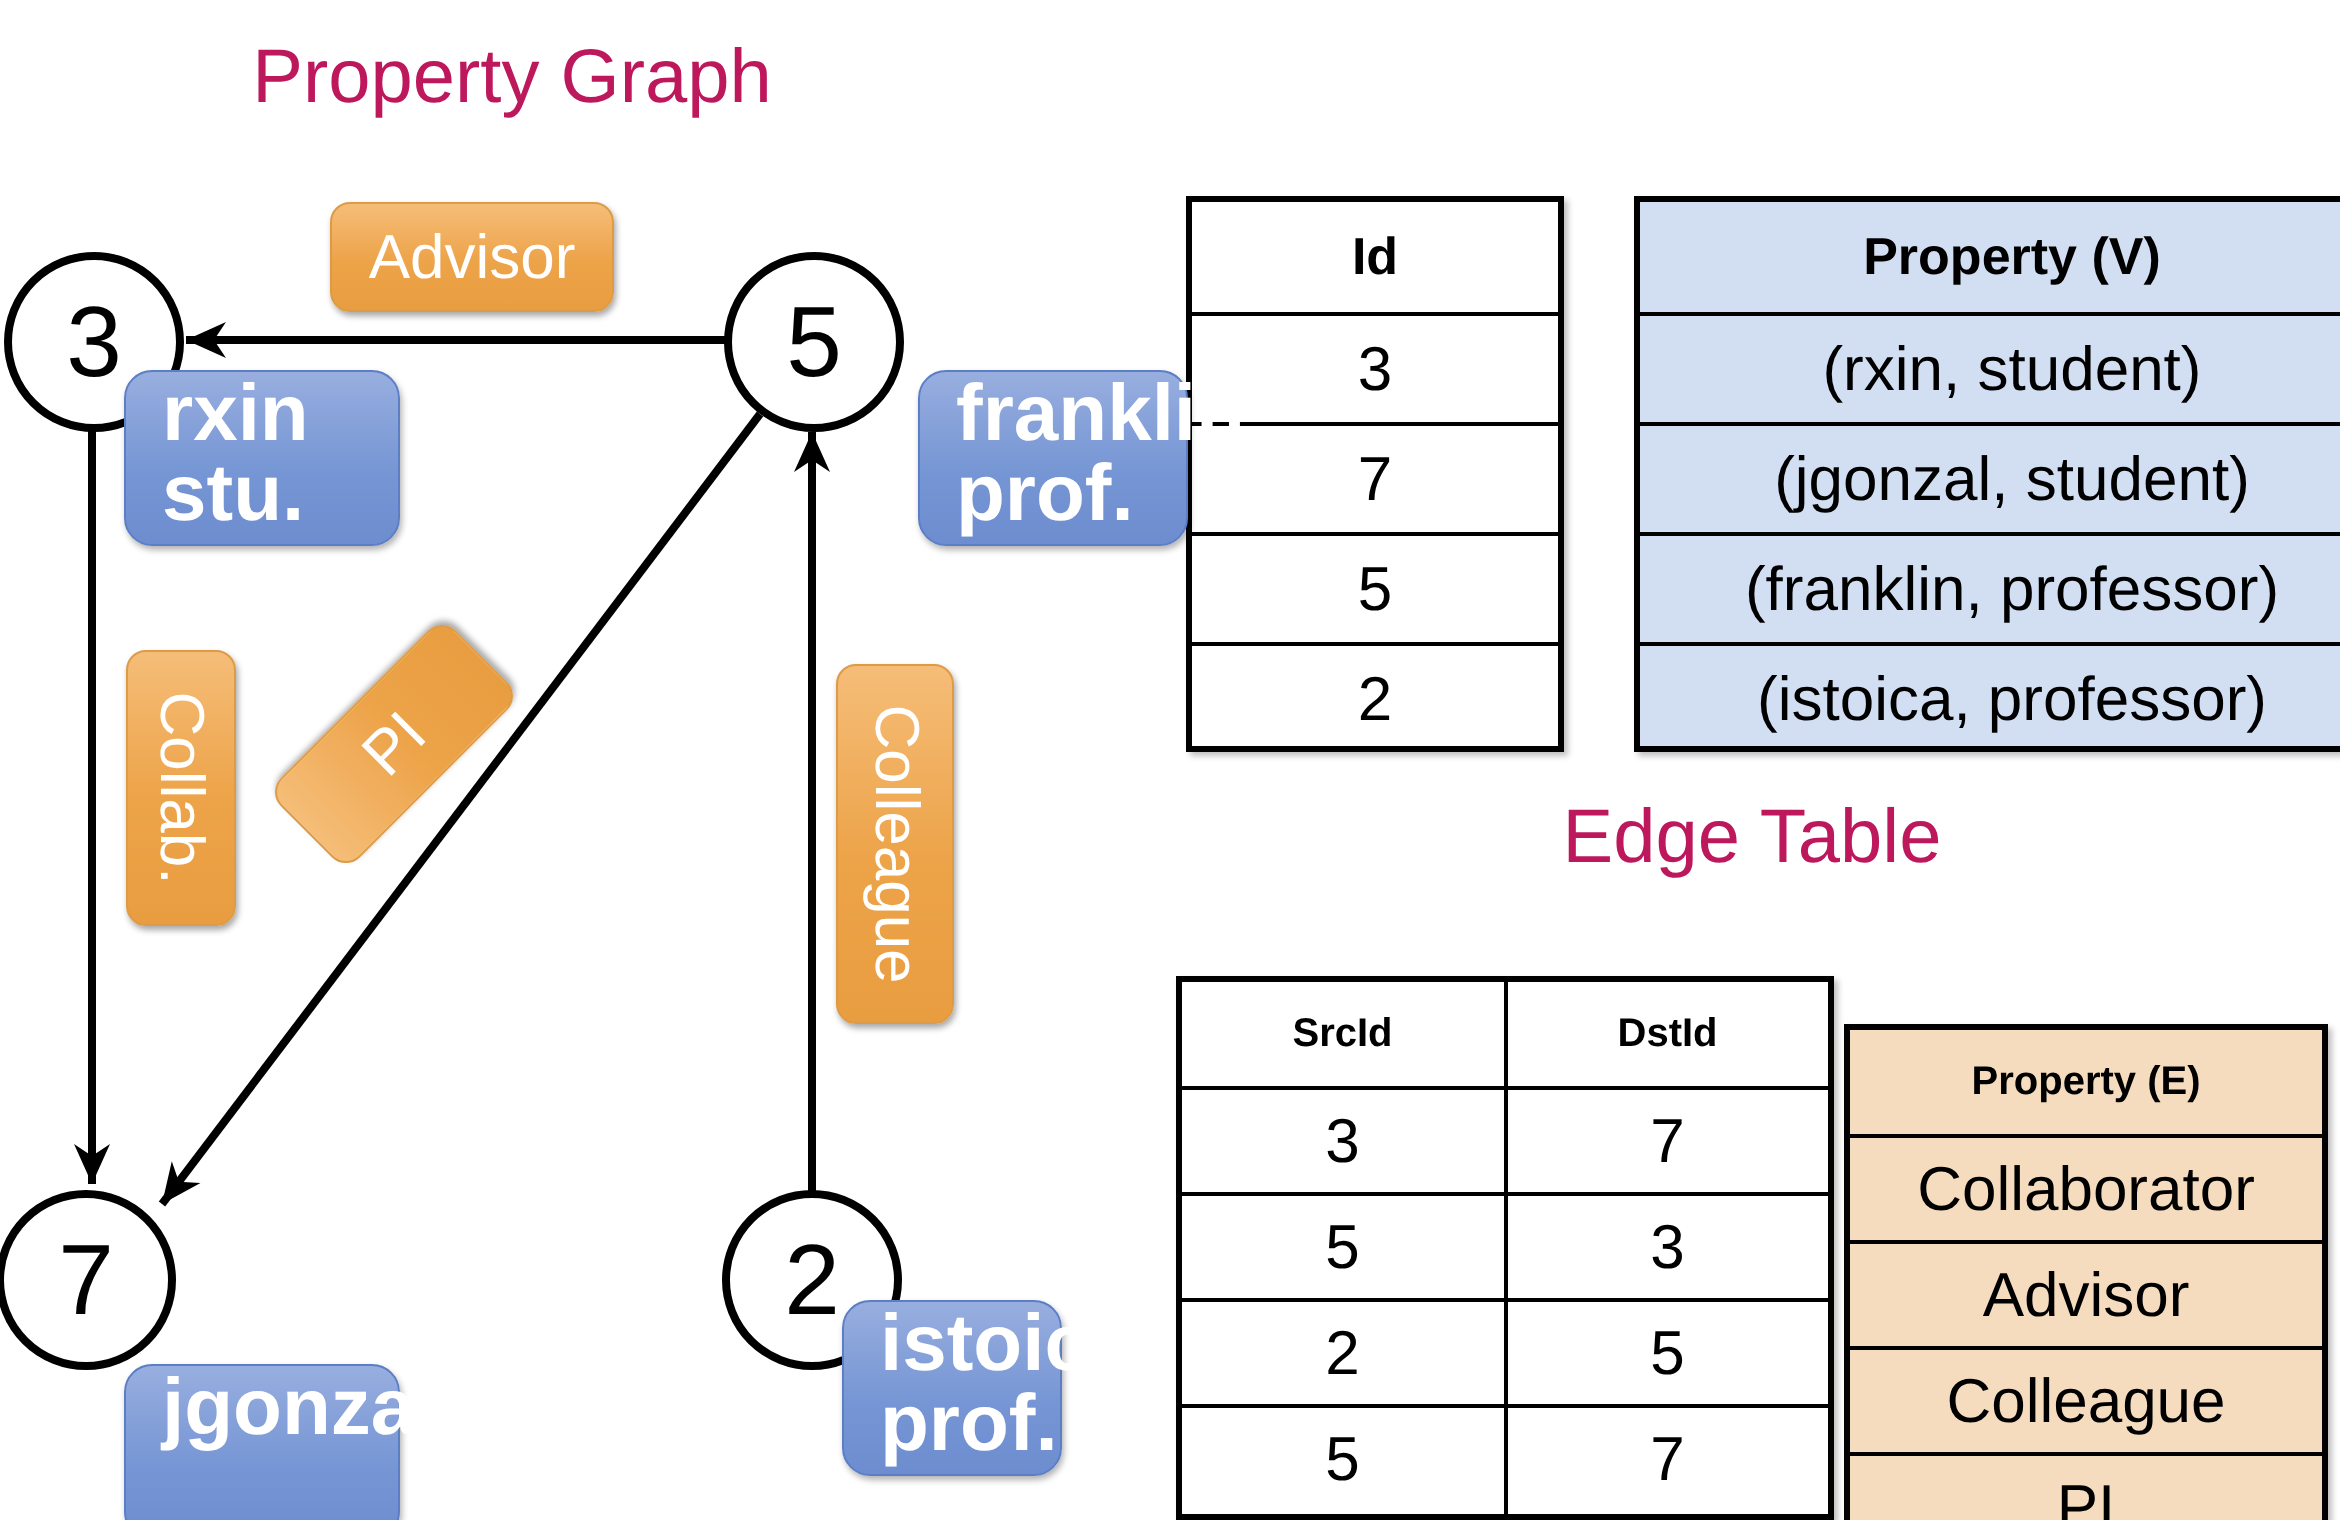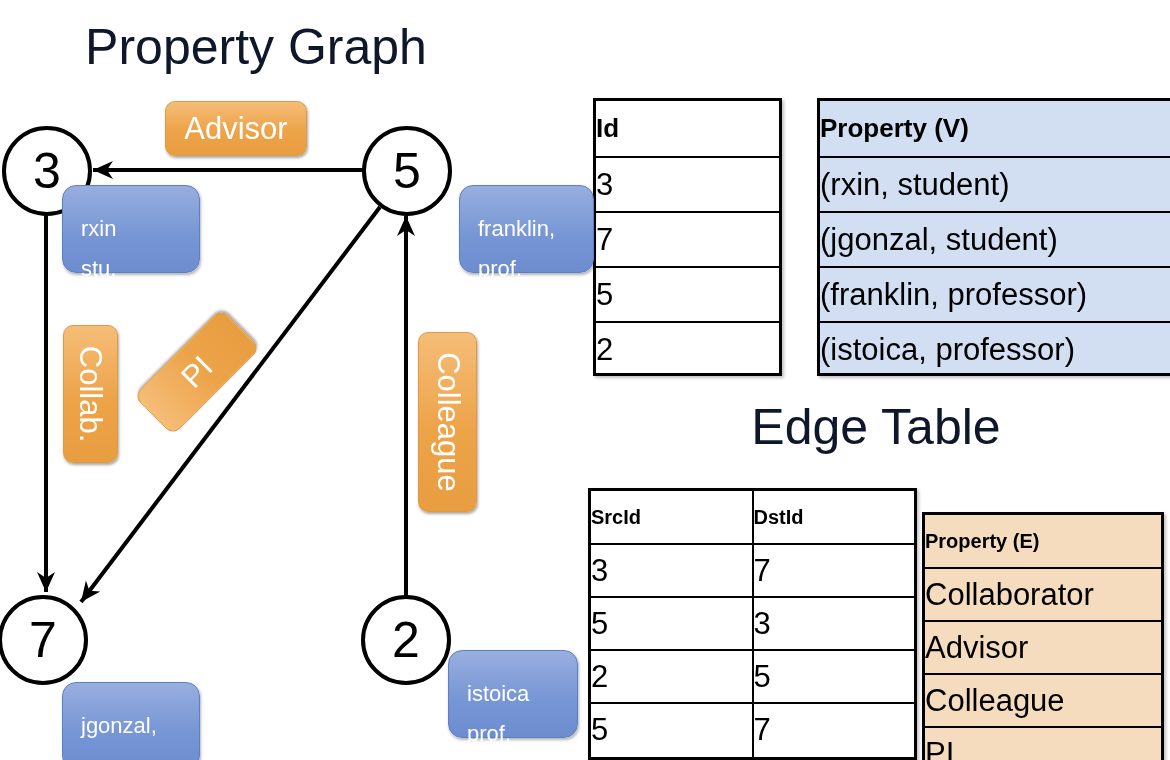--- a/index.html
+++ b/index.html
@@ -1,22 +1,22 @@
 <!DOCTYPE html>
 <html><head>
 <meta charset="utf-8">
 <style>
   html,body{margin:0;padding:0;background:#fff;}
   .stage{
     position:relative;width:1170px;height:760px;background:#ffffff;
     font-family:"Liberation Sans", sans-serif;overflow:hidden;color:#000;
   }
   .title{
-    position:absolute;text-align:center;font-size:50px;font-weight:300;
-    letter-spacing:0px;color:#0f172a;white-space:nowrap;
+    position:absolute;text-align:center;font-size:38px;font-weight:300;
+    letter-spacing:0px;color:#be185d;white-space:nowrap;
   }
   #title-graph{left:0;top:18px;width:512px;}
   #title-vertex{left:580px;top:18px;width:570px;}
   #title-edge{left:588px;top:398px;width:576px;}
 
   
   svg.edges{position:absolute;left:0;top:0;z-index:1;}
   .node{
     position:absolute;z-index:3;width:90px;height:90px;border:4px solid #000;
     border-radius:50%;background:#fff;box-sizing:border-box;
@@ -38,36 +38,36 @@
   #elabel-advisor{left:165px;top:101px;width:142px;height:55px;}
   #elabel-collab{left:63px;top:325px;width:55px;height:138px;}
   #elabel-colleague{left:418px;top:332px;width:59px;height:180px;}
   #elabel-pi{left:169px;top:310px;width:56px;height:124px;transform:rotate(-135deg);}
   .vtext{transform:rotate(90deg);white-space:nowrap;}
 
   .vlabel{
     position:absolute;z-index:4;border-radius:14px;box-sizing:border-box;
     background:linear-gradient(180deg,#98aedf 0%,#7595d4 60%,#6d8dd0 100%);
     border:1px solid #5b7ec5;box-shadow:1px 2px 3px rgba(0,0,0,.3);
-    color:#fff;font-size:22px;font-weight:400;line-height:40px;
-    padding:23px 0 0 18px;
+    color:#fff;font-size:40px;font-weight:700;line-height:40px;
+    padding:1px 0 0 18px;
   }
   #vlabel-3{left:62px;top:185px;width:138px;height:88px;}
   #vlabel-5{left:422px;top:185px;width:135px;height:88px;margin-left:37px;}
   #vlabel-7{left:62px;top:682px;width:138px;height:88px;}
-  #vlabel-2{left:421px;top:650px;width:130px;height:88px;margin-left:27px;}
+  #vlabel-2{left:421px;top:650px;width:110px;height:88px;}
   .vlabel div{white-space:nowrap;}
 
   
   .block{
     position:absolute;border:3px solid #000;box-sizing:border-box;background:#fff;
     box-shadow:2px 2px 3px rgba(0,0,0,.25);
   }
   .cell{
-    text-align:left;font-weight:300;overflow:hidden;white-space:nowrap;
+    text-align:center;font-weight:300;overflow:hidden;white-space:nowrap;
   }
   .cell + .cell{border-top:2.5px solid #000;}
   .head{font-weight:700;font-size:26px;}
 
   
   #vt-id{left:593px;top:98px;width:189px;height:278px;}
   #vt-prop{left:786px;top:98px;width:378px;height:278px;background:#d2dff2;margin-left:31px;}
   #vt-id .cell,#vt-prop .cell{height:53px;line-height:53px;font-size:31px;}
   #vt-id .head,#vt-prop .head{height:55px;line-height:55px;font-size:26px;}
 

